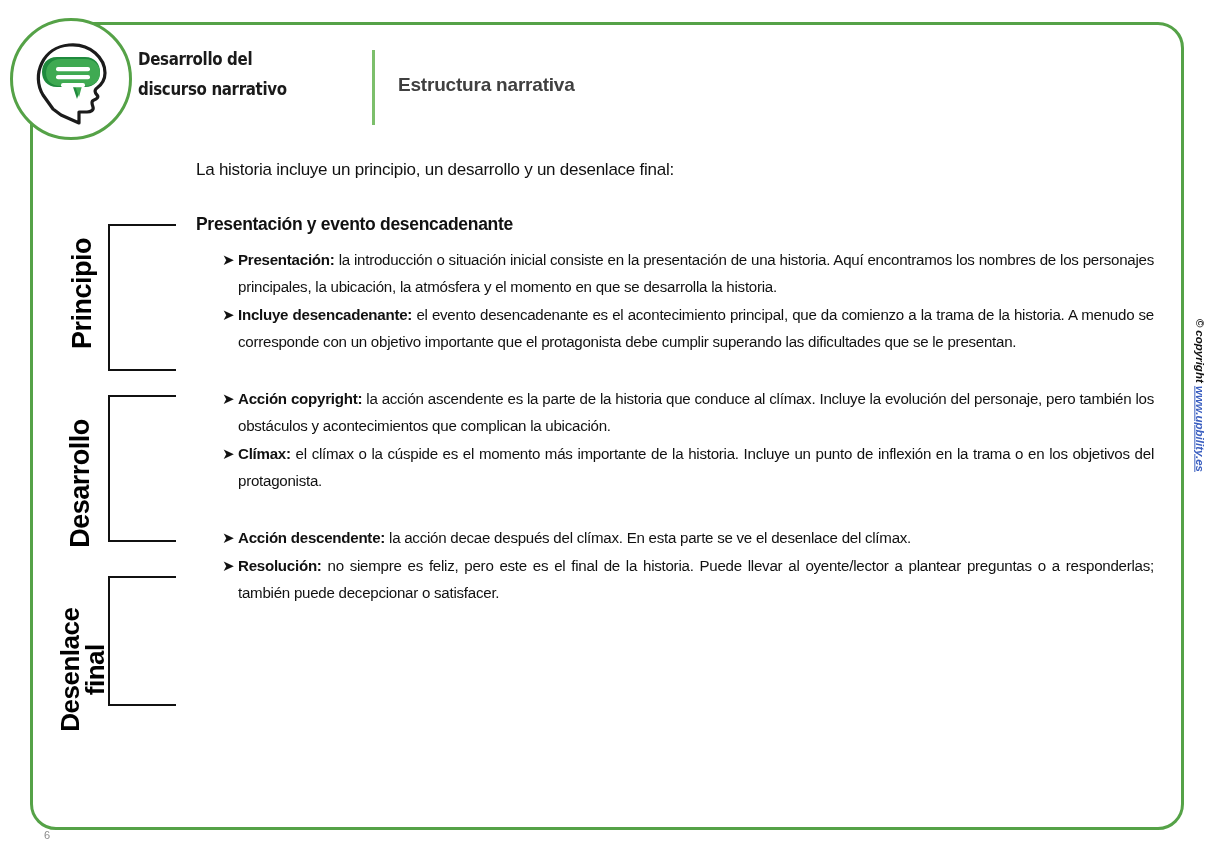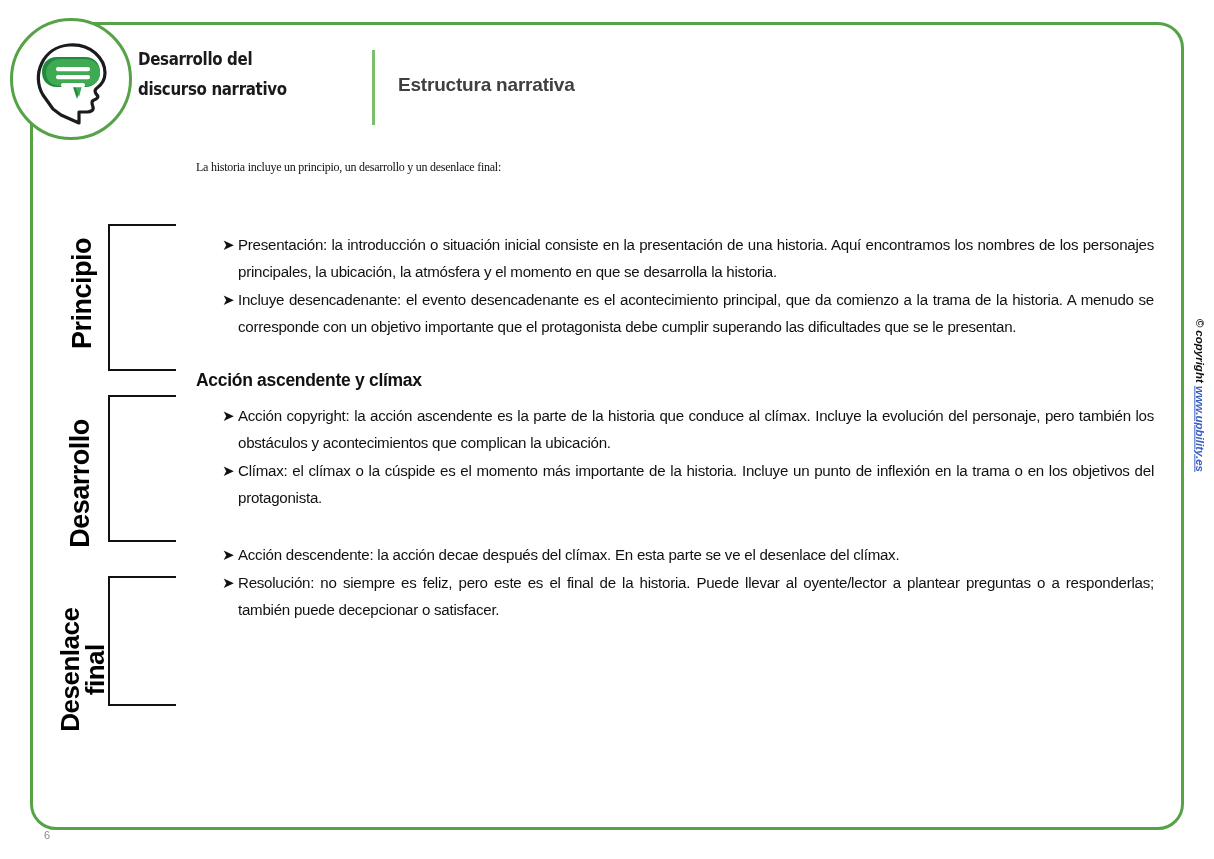--- a/index.html
+++ b/index.html
@@ -136,25 +136,25 @@
   #bracket-3 { top: 576px; height: 130px; }
 
   
   .content {
     position: absolute;
     left: 196px;
     top: 160px;
     width: 958px;
   }
   .intro {
-    font-family: Liberation Serif, serif;
-    font-size: 12px;
+    font-family: Liberation Sans, sans-serif;
+    font-size: 17px;
     color: #111111;
     letter-spacing: -0.25px;
-    margin-bottom: 56px;
+    margin-bottom: 34px;
   }
   .sec-head {
     font-family: "Liberation Sans", sans-serif;
     font-weight: bold;
     font-size: 17.5px;
     color: #111111;
     letter-spacing: -0.3px;
     margin-bottom: 11px;
   }
   .bullets {
@@ -175,21 +175,21 @@
   }
   .bullets li .arrow {
     position: absolute;
     left: 26px;
     top: 0;
     font-size: 15px;
     line-height: 27px;
     color: #111111;
   }
   .bullets li b {
-    font-weight: normal;
+    font-weight: bold;
   }
   .sec-block { margin-bottom: 4px; }
   .sec-block:last-child .bullets { margin-bottom: 0; }
 
   
   .copyright {
     position: absolute;
     right: 8px;
     top: 472px;
     transform: rotate(90deg);
@@ -257,34 +257,34 @@
   </div>
 
   <div class="bracket" id="bracket-1"></div>
   <div class="bracket" id="bracket-2"></div>
   <div class="bracket" id="bracket-3"></div>
 
   <div class="content">
     <div class="intro">La historia incluye un principio, un desarrollo y un desenlace final:</div>
 
     <div class="sec-block">
+      <div class="sec-head">Presentación y evento desencadenante</div>
       <ul class="bullets">
         <li>
           <span class="arrow">➤</span>
           <b>Presentación:</b><span> la introducción o situación inicial consiste en la presentación de una historia. Aquí encontramos los nombres de los personajes principales, la ubicación, la atmósfera y el momento en que se desarrolla la historia.</span>
         </li>
         <li>
           <span class="arrow">➤</span>
           <b>Incluye desencadenante:</b><span> el evento desencadenante es el acontecimiento principal, que da comienzo a la trama de la historia. A menudo se corresponde con un objetivo importante que el protagonista debe cumplir superando las dificultades que se le presentan.</span>
         </li>
       </ul>
     </div>
 
     <div class="sec-block">
-      <div class="sec-head">Acción ascendente y clímax</div>
       <ul class="bullets">
         <li>
           <span class="arrow">➤</span>
           <b>Acción copyright:</b><span> la acción ascendente es la parte de la historia que conduce al clímax. Incluye la evolución del personaje, pero también los obstáculos y acontecimientos que complican la ubicación.</span>
         </li>
         <li>
           <span class="arrow">➤</span>
           <b>Clímax:</b><span> el clímax o la cúspide es el momento más importante de la historia. Incluye un punto de inflexión en la trama o en los objetivos del protagonista.</span>
         </li>
       </ul>

